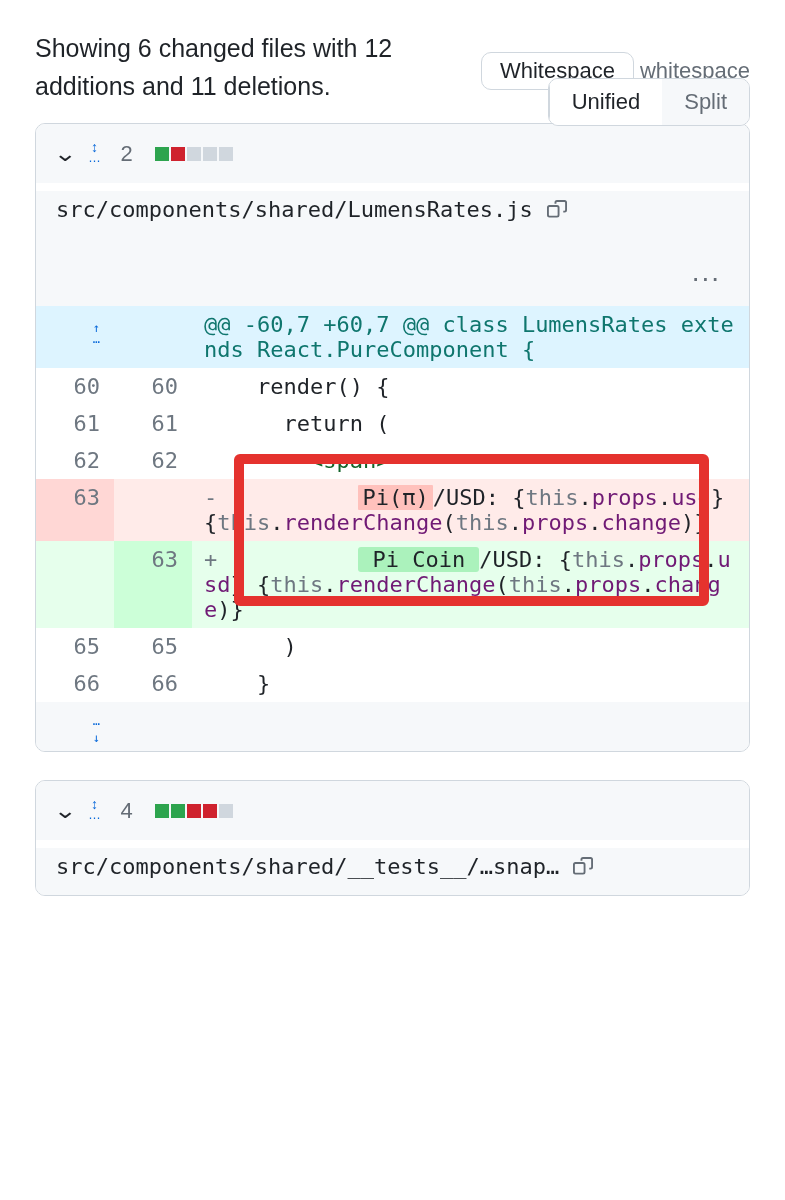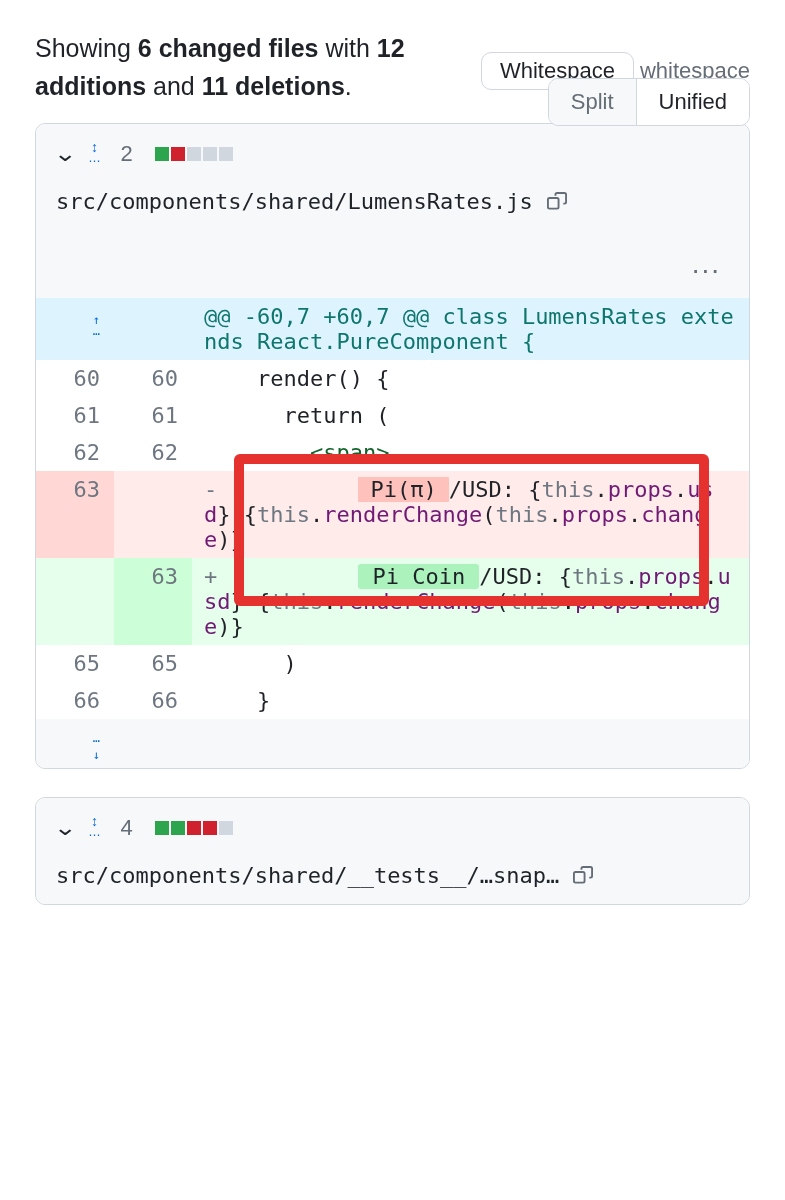--- a/index.html
+++ b/index.html
@@ -5,21 +5,21 @@
 * { box-sizing: border-box; margin: 0; padding: 0; }
 body {
   font-family: -apple-system, BlinkMacSystemFont, "Segoe UI", Helvetica, Arial, sans-serif;
   background: #fff;
   color: #1f2328;
   width: 785px;
   overflow: hidden;
 }
 .top-area { padding: 30px 35px 18px; position: relative; }
 .summary { font-size: 25px; line-height: 1.5; max-width: 420px; }
-.summary strong { font-weight: 700; margin-top: 21px; }
+.summary strong { font-weight: 400; margin-top: 21px; }
 .whitespace-wrap {
   position: absolute;
   top: 16px;
   right: 35px;
   display: flex;
   align-items: center;
   gap: 6px;
   margin-top: 36px;
 }
 .ws-btn {
@@ -85,20 +85,21 @@
 .sq.n { background: #d0d7de; }
 .file-path-row {
   padding: 6px 20px 16px;
   background: #f6f8fa;
   font-family: ui-monospace, SFMono-Regular, Menlo, monospace;
   font-size: 22px;
   color: #1f2328;
   display: flex;
   align-items: center;
   gap: 14px;
+  margin-top: 8px;
 }
 .copy-icon { display: inline-flex; }
 .more-row {
   background: #f6f8fa;
   text-align: right;
   padding: 18px 28px;
   font-size: 28px;
   letter-spacing: 2px;
   color: #656d76;
 }
@@ -111,21 +112,21 @@
 .ln.add-ln { background: #e6ffec; }
 .ln.add-ln.strong { background: #ccffd8; }
 .code { padding: 6px 12px; white-space: pre-wrap; word-break: break-all; background: #fff; }
 .code.hunk { background: #ddf4ff; color: #0f766e; }
 .code.del { background: #ffebe9; }
 .code.add { background: #e6ffec; }
 .marker { display: inline-block; width: 22px; color: #6e7781; }
 .tok-tag { color: #116329; }
 .tok-prop { color: #701a75; }
 .tok-kw { color: #6e7781; }
-.hl-del { background: #ffc1bc; border-radius: 1px; padding: 0 12px; }
+.hl-del { background: #ffc1bc; border-radius: 1px; padding: 0 4px; }
 .hl-add { background: #abf2bc; border-radius: 3px; padding: 0 14px; }
 .expand-row .ln { background: #f6f8fa; }
 .expand-row .code { background: #f6f8fa; }
 .expand-icn {
   display: inline-flex;
   flex-direction: column;
   align-items: center;
   color: #0969da;
   font-size: 12px;
 }
@@ -144,22 +145,22 @@
   <div class="summary">
     <span>Showing </span><strong>6 changed files</strong><span> with </span><strong>12 additions</strong><span> and </span><strong>11 deletions</strong><span>.</span>
   </div>
 
   <div class="whitespace-wrap">
     <button class="ws-btn active">Whitespace</button>
     <span class="ws-label">whitespace</span>
   </div>
 
   <div class="view-toggle">
+    <div class="opt selected">Unified</div>
     <div class="opt">Split</div>
-    <div class="opt selected">Unified</div>
   </div>
 </div>
 
 <div class="file">
   <div class="file-header">
     <span class="chevron">⌄</span>
     <span class="expand-dots">
       <span class="arr">↕</span>
       <span>⋯</span>
     </span>

